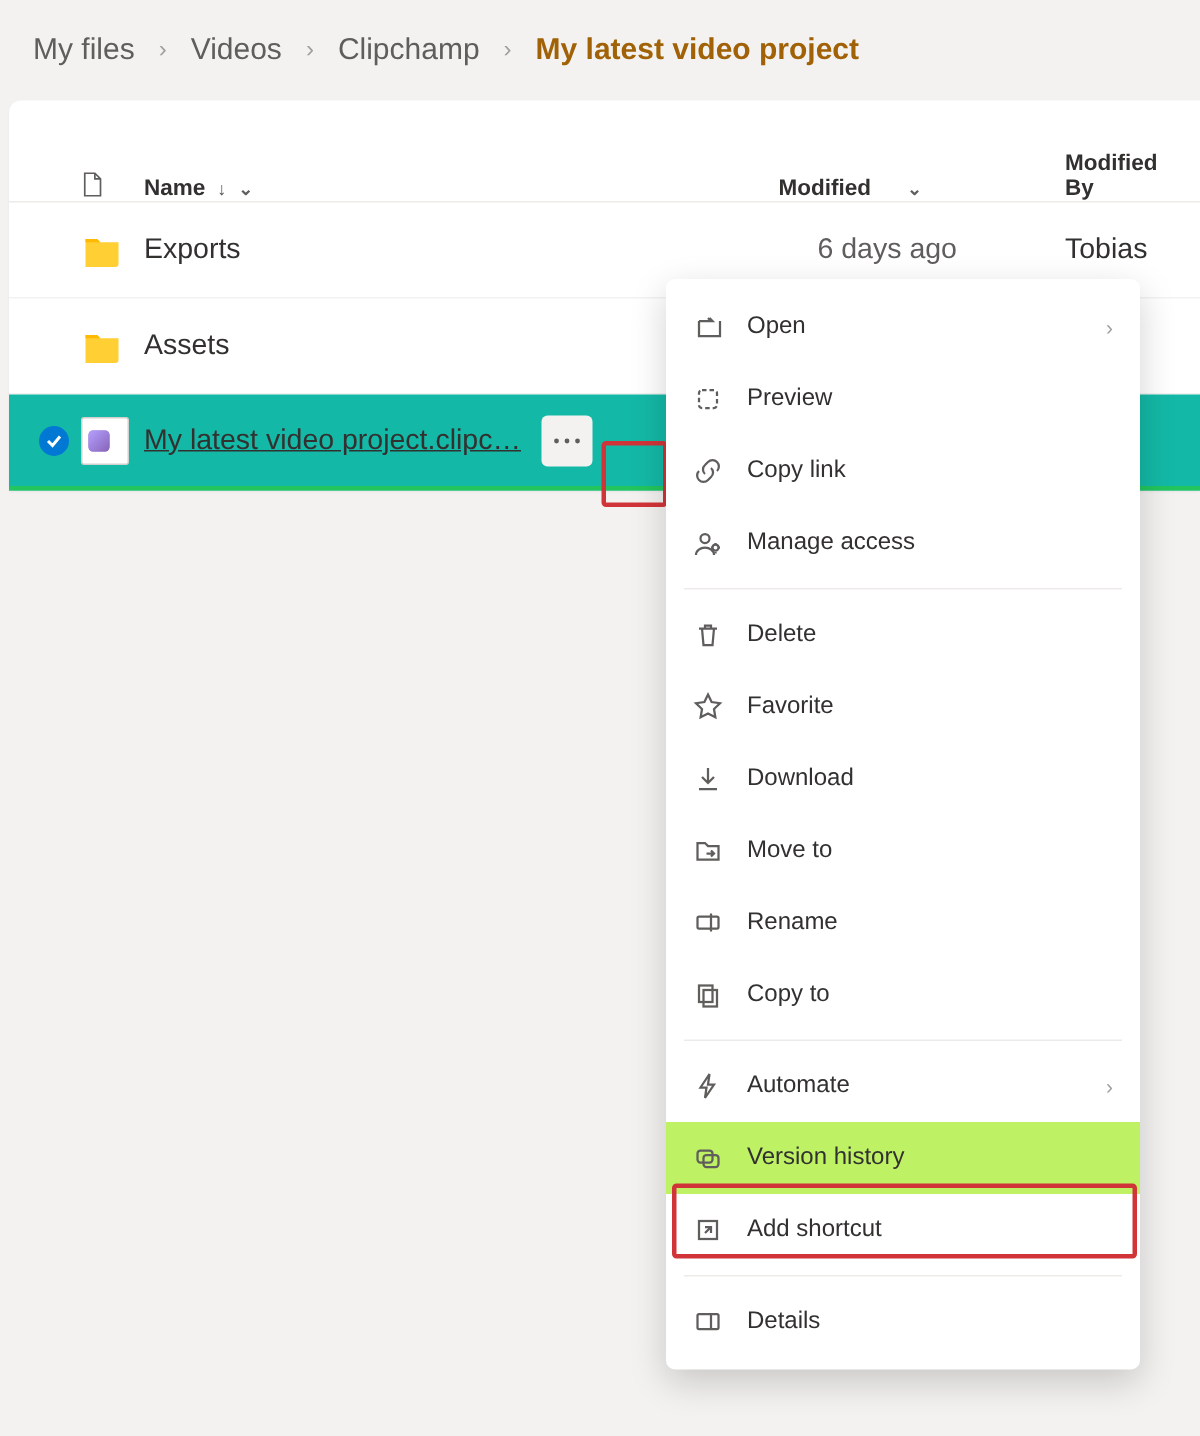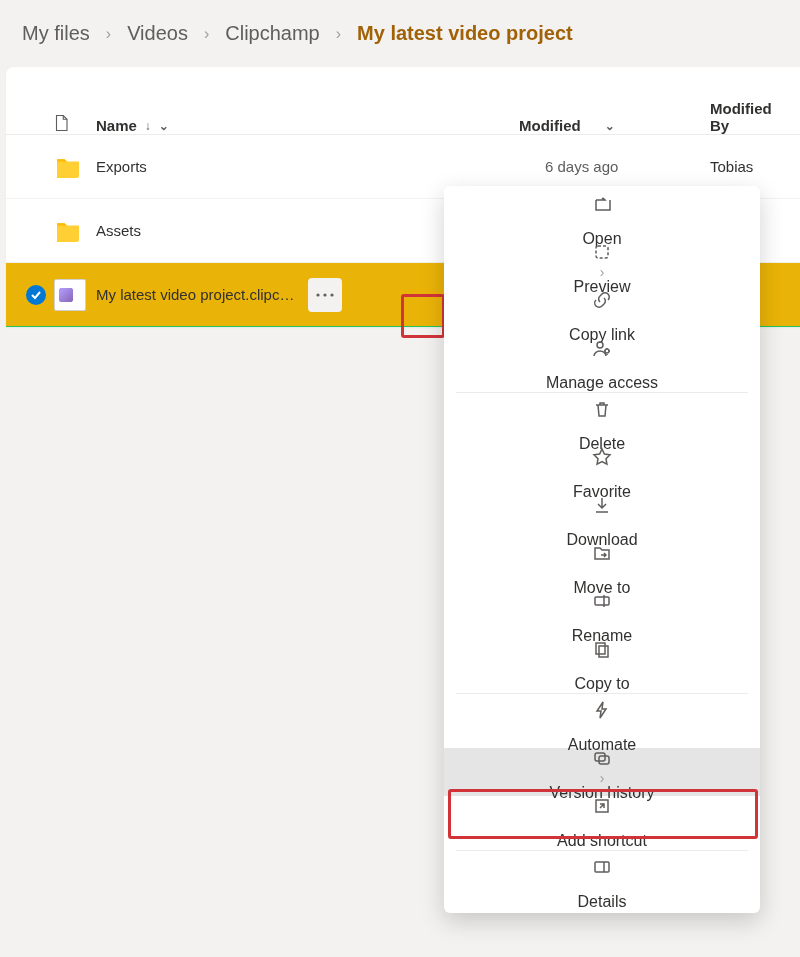--- a/index.html
+++ b/index.html
@@ -40,25 +40,26 @@
   .col-name { flex: 1; display:flex; align-items:center; gap:8px; font-weight:600; }
   .col-mod { width: 165px; display:flex; align-items:center; gap:24px; font-weight:600;}
   .col-modby { width: 70px; font-weight:700;margin-left:26px; }
   .sort-icon, .chev { color:#605e5c; font-size:12px; }
   .row {
     display: flex;
     align-items: center;
     height: 64px;
     padding: 0 20px;
     border-bottom: 1px solid #f3f2f1;
-    font-size: 15px;
+    font-size: 19px;
   }
   .row.selected {
-    background: #eab308;
-    border-bottom: 1px solid #22c55e;
+    background: #14b8a6;
+    border-bottom: 3px solid #22c55e;
+    text-decoration: underline;
   }
   .row .check { width: 28px; display:flex; align-items:center; }
   .checkdot {
     width:20px; height:20px; border-radius:50%; background:#0078d4;
     display:flex; align-items:center; justify-content:center;
   }
   .checkdot svg { width:12px; height:12px; }
   .row .icon-cell { width: 42px; display:flex; justify-content:flex-start; }
   .row .name-cell { flex:1; color:#323130; display:flex; align-items:center; gap:8px; }
   .row .mod-cell { width:165px; color:#605e5c; }
@@ -94,23 +95,22 @@
     box-shadow: 0 8px 24px rgba(0,0,0,0.18);
     padding: 8px 0;
   }
   .menu-item {
     display:flex; align-items:center;
     height:48px;
     padding: 0 18px;
     font-size:16px; color:#323130;
     cursor:pointer;
     gap:16px;
-    flex-direction:column;
-  }
-  .menu-item:hover, .menu-item.hl { background:#e5e5e5; }
+  }
+  .menu-item:hover, .menu-item.hl { background:#bef264; }
   .menu-item .mi-icon { width:20px; height:20px; display:flex; align-items:center; justify-content:center; color:#605e5c; }
   .menu-item .mi-label { flex:1; }
   .menu-item .mi-chev { color:#a19f9d; font-size:14px; }
   .menu-sep { height:1px; background:#edebe9; margin:6px 12px; }
   svg { display:block; }
 </style>
 </head>
 <body>
 
 <div class="breadcrumb">

